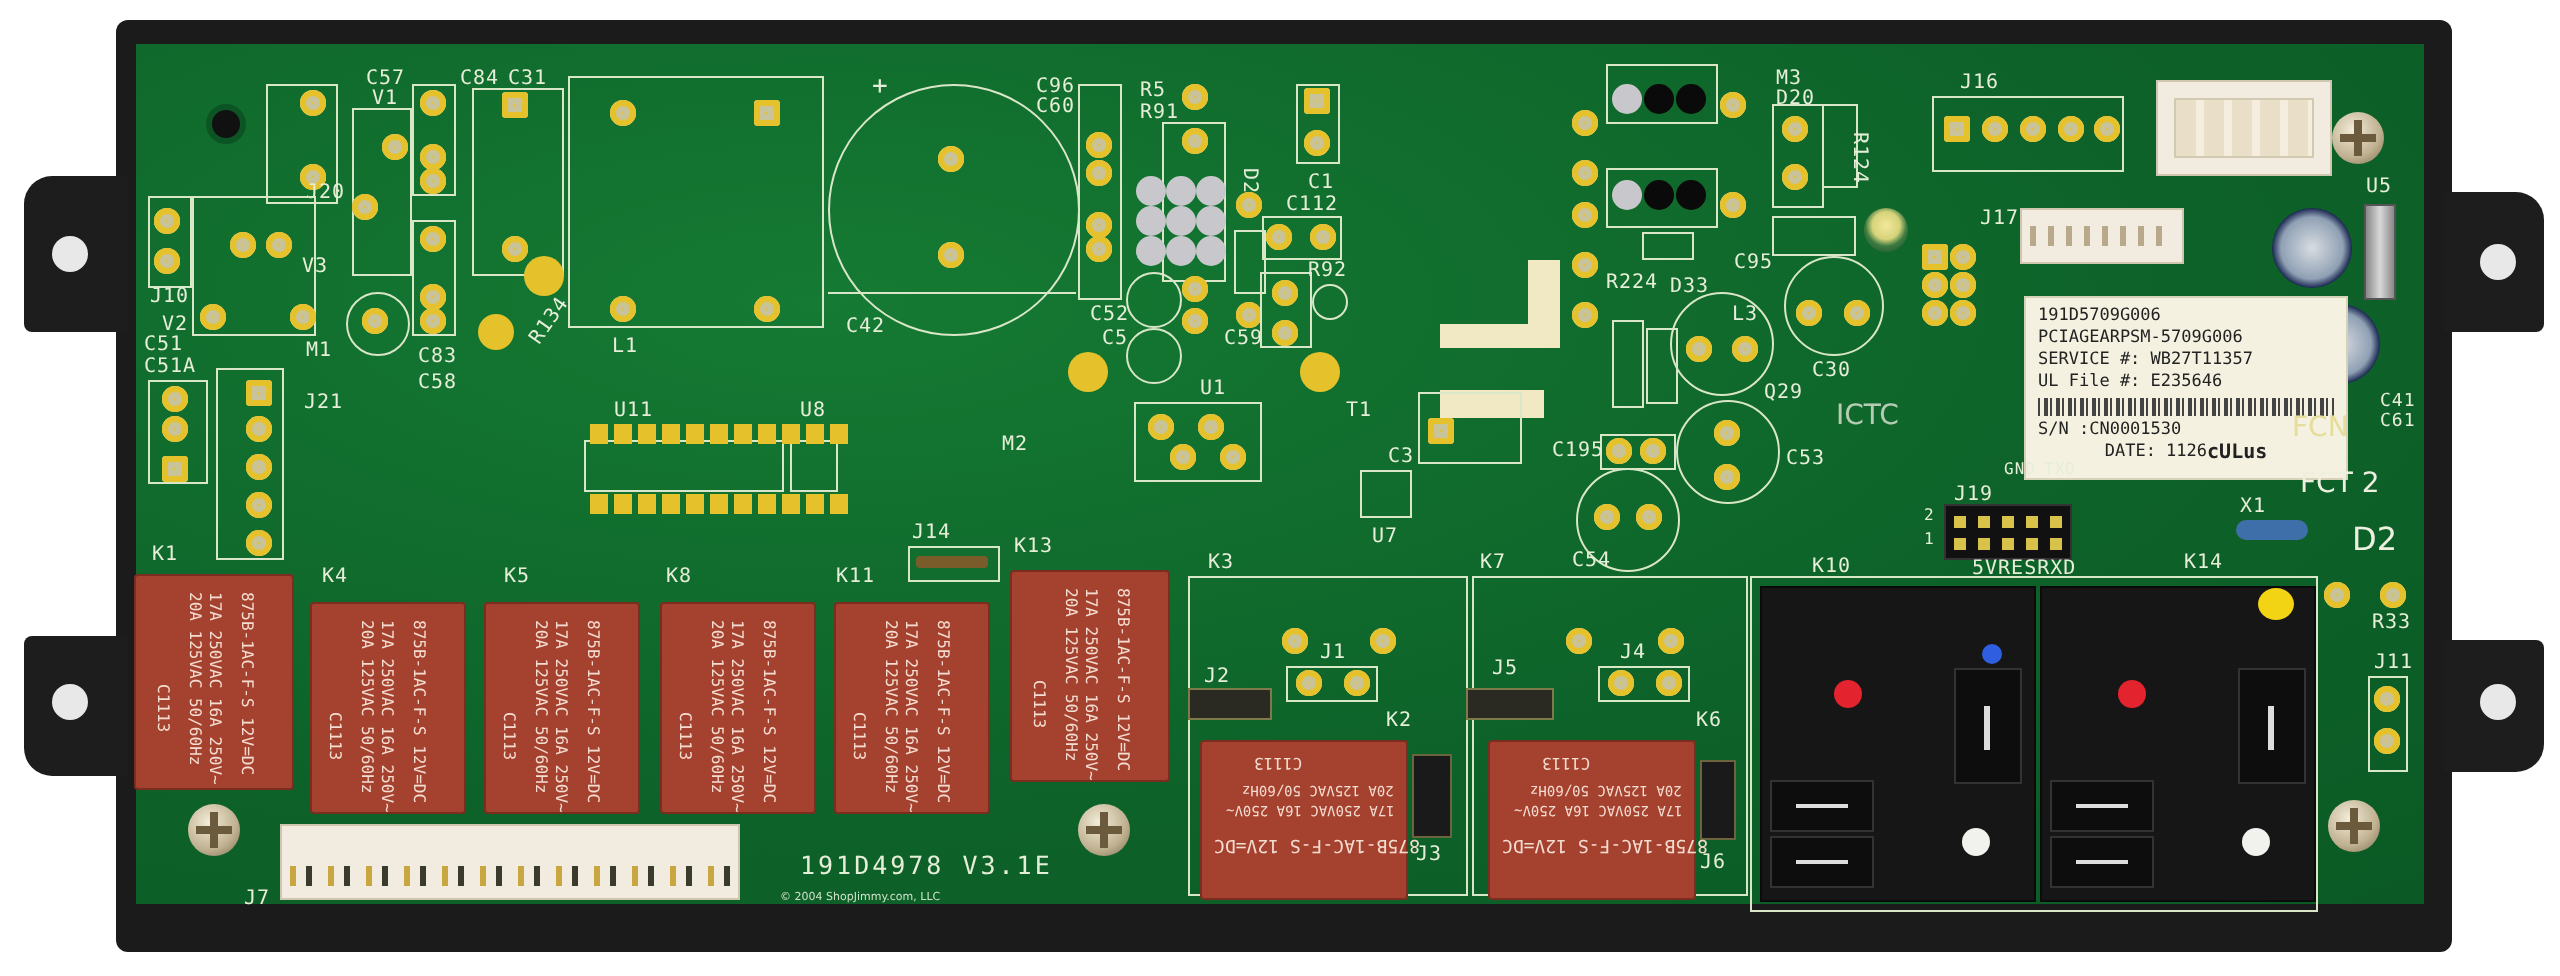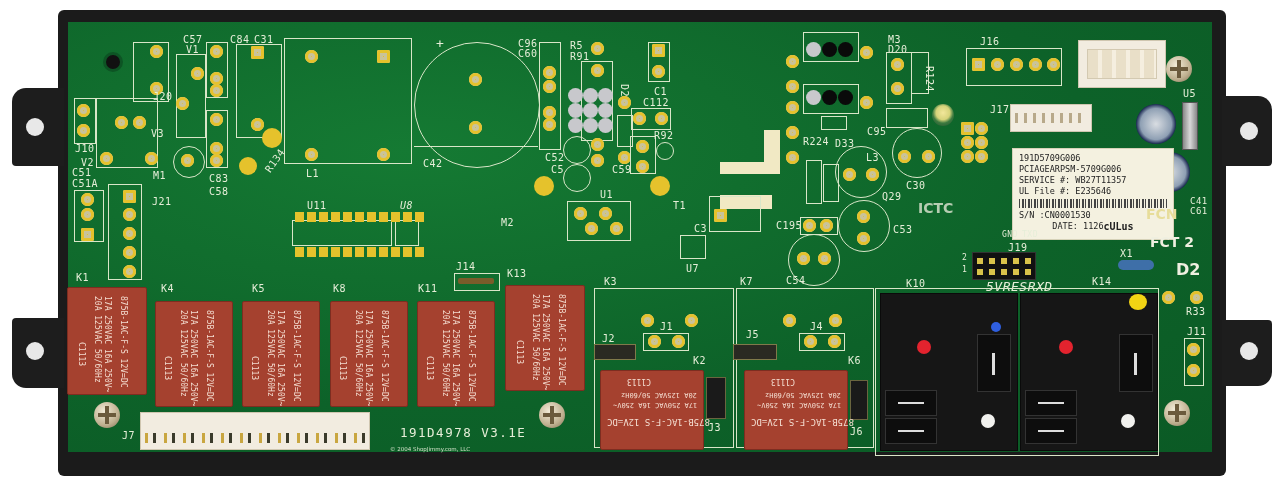--- a/index.html
+++ b/index.html
@@ -20,21 +20,21 @@
   .dot { position:absolute; width:14px; height:14px; border-radius:50%; }
   .conn-white { position:absolute; background:#f2ece0; border:1px solid #cfc6b0; }
   .screw { position:absolute; width:26px; height:26px; border-radius:50%; background: radial-gradient(circle at 40% 35%, #f3ecd8 0%, #bfb090 60%, #7c6d50 100%); }
   .screw:before, .screw:after { content:""; position:absolute; left:11px; top:4px; width:4px; height:18px; background:#6b5a3c; }
   .screw:after { transform:rotate(90deg); }
   .label-sticker { position:absolute; left:1012px; top:148px; width:162px; height:92px; background:#f4f1e0; border:1px solid #d6d2b8; color:#222; font-size:8.5px; padding:4px 6px; box-sizing:border-box; line-height:11px; }
   .barcode { height:9px; margin:2px 0; background: repeating-linear-gradient(90deg,#444 0 1px,#f4f1e0 1px 3px,#444 3px 5px,#f4f1e0 5px 6px); }
   .cap-circle { position:absolute; border:1.5px solid #d9e6c8; border-radius:50%; }
   .metal-cap { position:absolute; border-radius:50%; background: radial-gradient(circle at 50% 50%, #d9dde2 0%, #8fa0b4 55%, #1e2c55 70%, #0f1a3a 100%); }
   .hdr-pin { position:absolute; width:6px; height:6px; background:#d9c24a; }
-  .handwrite { position:absolute; color:#efefe0; font-weight:bold; font-family:"DejaVu Sans", sans-serif; }
+  .handwrite { position:absolute; color:#efefe0; font-weight:normal; font-family:"DejaVu Sans", sans-serif; }
   .gray-pad { position:absolute; width:15px; height:15px; border-radius:50%; background:#c8c8cc; }
   .black-pad { position:absolute; width:15px; height:15px; border-radius:50%; background:#0a0a0a; }
   .copyright { position:absolute; color:#cfe0c6; font-size:5.5px; font-family:"DejaVu Sans", sans-serif; }
 </style>
 </head>
 <body>
 
 <div class="housing"></div>
 <div class="tab" style="left:12px;top:88px;width:52px;height:78px;border-radius:14px 0 0 4px;">
     <div class="hole" style="left:14px;top:30px;"></div>
@@ -121,21 +121,21 @@
 <div class="lbl" style="left:306px;top:168px;">L1</div>
 
 <div class="lbl" style="left:436px;top:36px;font-size:13px;">+</div>
 <div class="cap-circle" style="left:414px;top:42px;width:124px;height:124px;"></div>
 <div class="abs" style="left:414px;top:146px;width:124px;height:0;border-top:1.5px solid #d9e6c8;"></div>
 <div class="pad" style="left:469px;top:73px;"></div>
 <div class="pad" style="left:469px;top:121px;"></div>
 <div class="lbl" style="left:423px;top:158px;">C42</div>
 
 <div class="lbl" style="left:307px;top:200px;">U11</div>
-<div class="lbl" style="left:400px;top:200px;font-style:italic;">U8</div>
+<div class="lbl" style="left:400px;top:200px;">U8</div>
 <div class="silk" style="left:292px;top:220px;width:98px;height:24px;"></div>
 <div class="silk" style="left:395px;top:220px;width:22px;height:24px;"></div>
 <div class="abs" style="left:295px;top:212px;width:130px;height:10px;background:repeating-linear-gradient(90deg,#e5c22c 0 9px,transparent 9px 12px);"></div>
 <div class="abs" style="left:295px;top:247px;width:130px;height:10px;background:repeating-linear-gradient(90deg,#e5c22c 0 9px,transparent 9px 12px);"></div>
 
 <div class="lbl" style="left:518px;top:38px;">C96</div>
 <div class="lbl" style="left:518px;top:48px;">C60</div>
 <div class="silk" style="left:539px;top:42px;width:20px;height:106px;"></div>
 <div class="pad" style="left:543px;top:66px;"></div>
 <div class="pad" style="left:543px;top:80px;"></div>
@@ -296,38 +296,38 @@
   <div style="display:flex;justify-content:center;">
       <span>DATE: 1126</span>
       <span style="font-weight:bold;font-size:10px;">cULus</span>
     </div>
 </div>
 
 <div class="handwrite" style="left:1146px;top:206px;font-size:14px;color:#e7dd9a;">FCN</div>
 <div class="handwrite" style="left:1150px;top:234px;font-size:14px;">FCT 2</div>
 <div class="handwrite" style="left:1176px;top:260px;font-size:16px;">D2</div>
 
-<div class="lbl" style="left:1008px;top:242px;text-align:right;">J19</div>
+<div class="lbl" style="left:977px;top:242px;text-align:right;">J19</div>
 <div class="lbl" style="left:1002px;top:230px;font-size:8px;">GND</div>
 <div class="lbl" style="left:1022px;top:230px;font-size:8px;">TXD</div>
 <div class="abs" style="left:972px;top:252px;width:62px;height:26px;background:#111;border:1px solid #333;">
   <div class="hdr-pin" style="left:4px;top:5px;"></div>
   <div class="hdr-pin" style="left:16px;top:5px;"></div>
   <div class="hdr-pin" style="left:28px;top:5px;"></div>
   <div class="hdr-pin" style="left:40px;top:5px;"></div>
   <div class="hdr-pin" style="left:52px;top:5px;"></div>
   <div class="hdr-pin" style="left:4px;top:16px;"></div>
   <div class="hdr-pin" style="left:16px;top:16px;"></div>
   <div class="hdr-pin" style="left:28px;top:16px;"></div>
   <div class="hdr-pin" style="left:40px;top:16px;"></div>
   <div class="hdr-pin" style="left:52px;top:16px;"></div>
 </div>
 <div class="lbl" style="left:962px;top:253px;font-size:8px;">2</div>
 <div class="lbl" style="left:962px;top:265px;font-size:8px;">1</div>
-<div class="lbl" style="left:986px;top:279px;font-size:13px;font-style:italic;">5VRESRXD</div>
+<div class="lbl" style="left:986px;top:279px;font-size:10px;">5VRESRXD</div>
 
 <div class="lbl" style="left:1120px;top:248px;">X1</div>
 <div class="abs" style="left:1118px;top:260px;width:36px;height:10px;border-radius:5px;background:#3e6fa8;"></div>
 
 <div class="pad" style="left:1162px;top:291px;"></div>
 <div class="pad" style="left:1190px;top:291px;"></div>
 <div class="lbl" style="left:1170px;top:306px;margin-left:16px;">R33</div>
 <div class="lbl" style="left:1187px;top:326px;">J11</div>
 <div class="silk" style="left:1184px;top:338px;width:18px;height:46px;"></div>
 <div class="pad" style="left:1187px;top:343px;"></div>
@@ -376,21 +376,21 @@
 </div>
 <div class="relay" style="left:505px;top:285px;width:78px;height:104px;">
   <div class="txt" style="left:60px;top:8px;">875B-1AC-F-S 12V=DC</div>
   <div class="txt" style="left:44px;top:8px;">17A 250VAC 16A 250V~</div>
   <div class="txt" style="left:34px;top:8px;">20A 125VAC 50/60Hz</div>
   <div class="txt" style="left:18px;top:54px;">C1113</div>
 </div>
 
 <div class="screw" style="left:94px;top:402px;"></div>
 <div class="screw" style="left:539px;top:402px;"></div>
-<div class="lbl" style="left:122px;top:430px;text-align:center;">J7</div>
+<div class="lbl" style="left:122px;top:444px;text-align:center;">J7</div>
 <div class="conn-white" style="left:140px;top:412px;width:228px;height:36px;">
   <div class="abs" style="left:4px;top:20px;width:220px;height:10px;background:repeating-linear-gradient(90deg,#c9a640 0 3px,#f2ece0 3px 8px,#3b3b2b 8px 11px,#f2ece0 11px 19px);"></div>
 </div>
 <div class="lbl" style="left:400px;top:425px;font-size:12.5px;letter-spacing:1.5px;">191D4978 V3.1E</div>
 <div class="copyright" style="left:390px;top:446px;">© 2004 ShopJimmy.com, LLC</div>
 
 <div class="lbl" style="left:604px;top:276px;">K3</div>
 <div class="silk" style="left:594px;top:288px;width:138px;height:158px;"></div>
 <div class="lbl" style="left:660px;top:321px;">J1</div>
 <div class="pad" style="left:641px;top:314px;"></div>

